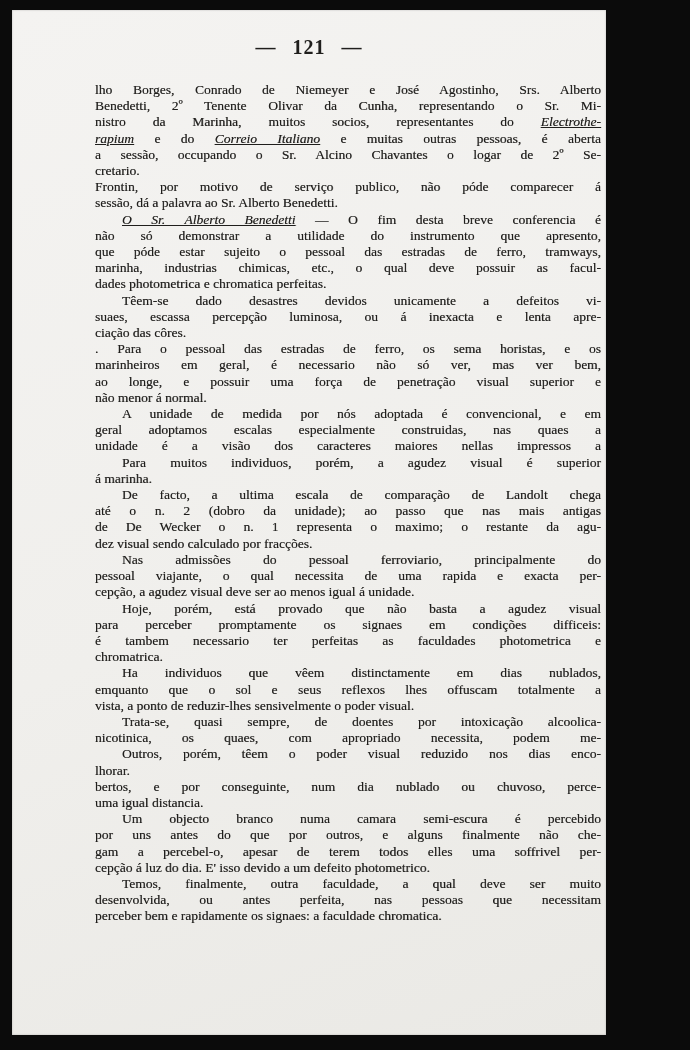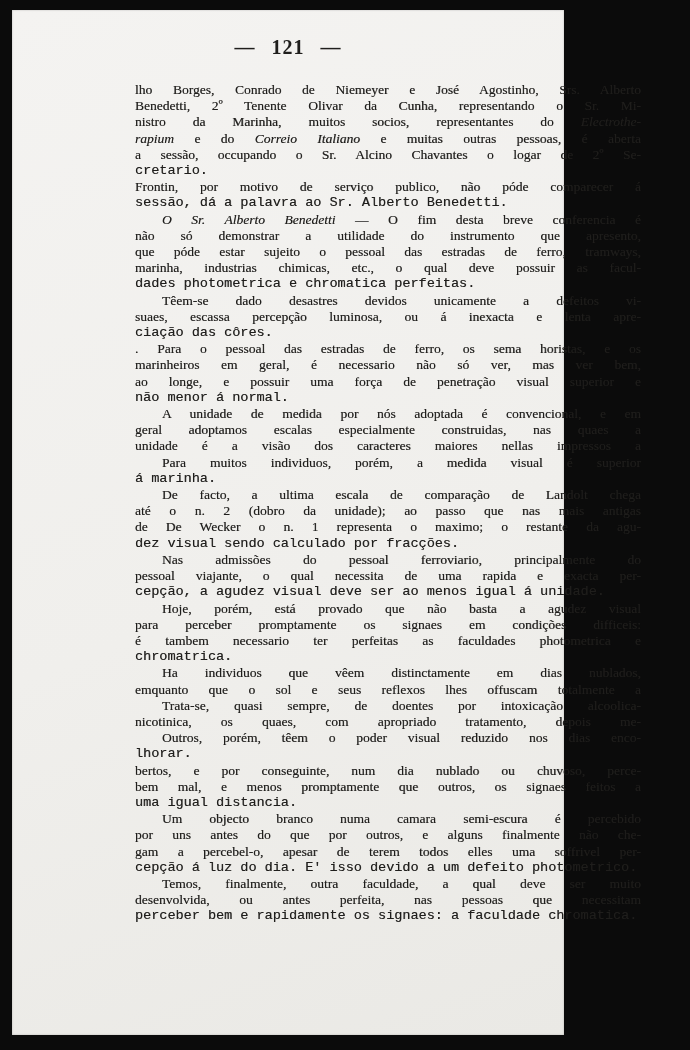--- a/index.html
+++ b/index.html
@@ -11,21 +11,21 @@
   html, body {
     width: 690px; height: 1050px;
     background: var(--background);
     overflow: hidden;
     font-family: "Liberation Serif", "DejaVu Serif", serif;
   }
   .stage { position: relative; width: 690px; height: 1050px; }
   .paper {
     position: absolute;
     left: 12px; top: 10px;
-    width: 552px; height: 1025px;
+    width: 594px; height: 1025px;
     background: linear-gradient(160deg, #f4f3f1 0%, #f0efec 55%, #eae9e5 100%);
     box-shadow: inset 0 0 2px rgba(0,0,0,0.25);
   }
   .page-number {
     position: absolute;
     top: 26px; left: 0;
     width: 100%;
     text-align: center;
     font-size: 20px;
     font-weight: bold;
@@ -34,30 +34,29 @@
     word-spacing: 10px;
   }
   .text-block {
     position: absolute;
     left: 83px; top: 72px;
     width: 506px;
     font-size: 13.5px;
     line-height: 16.2px;
     color: var(--ink);
     text-shadow: 0.3px 0 0 rgba(31,30,28,0.55);
-    margin-left: 40px;
   }
   .line {
     text-align: justify;
     text-align-last: justify;
     white-space: normal;
   }
-  .line.end { text-align-last: left; font-family: Liberation Mono, monospace; }
+  .line.end { text-align-last: left; }
   .line.indent { text-indent: 27px; }
-  .line i { font-style: italic; }
+  .line i { font-style: italic; text-decoration: underline; }
 </style>
 </head>
 <body>
 
 <div class="stage">
   <div class="paper">
     <div class="page-number">— 121 —</div>
     <div class="text-block">
         <div class="line"><span>lho Borges, Conrado de Niemeyer e José Agostinho, Srs. Alberto</span></div>
         <div class="line"><span>Benedetti, 2º Tenente Olivar da Cunha, representando o Sr. Mi-</span></div>
@@ -75,41 +74,41 @@
         <div class="line indent"><span>Têem-se dado desastres devidos unicamente a defeitos vi-</span></div>
         <div class="line"><span>suaes, escassa percepção luminosa, ou á inexacta e lenta apre-</span></div>
         <div class="line end"><span>ciação das côres.</span></div>
         <div class="line"><span>. Para o pessoal das estradas de ferro, os sema horistas, e os</span></div>
         <div class="line"><span>marinheiros em geral, é necessario não só ver, mas ver bem,</span></div>
         <div class="line"><span>ao longe, e possuir uma força de penetração visual superior e</span></div>
         <div class="line end"><span>não menor á normal.</span></div>
         <div class="line indent"><span>A unidade de medida por nós adoptada é convencional, e em</span></div>
         <div class="line"><span>geral adoptamos escalas especialmente construidas, nas quaes a</span></div>
         <div class="line"><span>unidade é a visão dos caracteres maiores nellas impressos a</span></div>
-        <div class="line indent"><span>Para muitos individuos, porém, a medida visual é superior</span></div>
+        <div class="line indent"><span>Para muitos individuos, porém, a agudez visual é superior</span></div>
         <div class="line end"><span>á marinha.</span></div>
         <div class="line indent"><span>De facto, a ultima escala de comparação de Landolt chega</span></div>
         <div class="line"><span>até o n. 2 (dobro da unidade); ao passo que nas mais antigas</span></div>
         <div class="line"><span>de De Wecker o n. 1 representa o maximo; o restante da agu-</span></div>
         <div class="line end"><span>dez visual sendo calculado por fracções.</span></div>
         <div class="line indent"><span>Nas admissões do pessoal ferroviario, principalmente do</span></div>
         <div class="line"><span>pessoal viajante, o qual necessita de uma rapida e exacta per-</span></div>
         <div class="line end"><span>cepção, a agudez visual deve ser ao menos igual á unidade.</span></div>
         <div class="line indent"><span>Hoje, porém, está provado que não basta a agudez visual</span></div>
         <div class="line"><span>para perceber promptamente os signaes em condições difficeis:</span></div>
         <div class="line"><span>é tambem necessario ter perfeitas as faculdades photometrica e</span></div>
         <div class="line end"><span>chromatrica.</span></div>
         <div class="line indent"><span>Ha individuos que vêem distinctamente em dias nublados,</span></div>
         <div class="line"><span>emquanto que o sol e seus reflexos lhes offuscam totalmente a</span></div>
+        <div class="line end"><span>vista, a ponto de reduzir-lhes sensivelmente o poder visual.</span></div>
         <div class="line indent"><span>Trata-se, quasi sempre, de doentes por intoxicação alcoolica-</span></div>
-        <div class="line"><span>nicotinica, os quaes, com apropriado tratamento, depois me-</span></div>
+        <div class="line"><span>nicotinica, os quaes, com apropriado necessita, podem me-</span></div>
         <div class="line indent"><span>Outros, porém, têem o poder visual reduzido nos dias enco-</span></div>
         <div class="line end"><span>lhorar.</span></div>
         <div class="line"><span>bertos, e por conseguinte, num dia nublado ou chuvoso, perce-</span></div>
-        <div class="line"><span>bem mal, e menos promptamente que outros, os signaes feitos a</span></div>
         <div class="line end"><span>uma igual distancia.</span></div>
         <div class="line indent"><span>Um objecto branco numa camara semi-escura é percebido</span></div>
         <div class="line"><span>por uns antes do que por outros, e alguns finalmente não che-</span></div>
         <div class="line"><span>gam a percebel-o, apesar de terem todos elles uma soffrivel per-</span></div>
         <div class="line end"><span>cepção á luz do dia. E' isso devido a um defeito photometrico.</span></div>
         <div class="line indent"><span>Temos, finalmente, outra faculdade, a qual deve ser muito</span></div>
         <div class="line"><span>desenvolvida, ou antes perfeita, nas pessoas que necessitam</span></div>
         <div class="line end"><span>perceber bem e rapidamente os signaes: a faculdade chromatica.</span></div>
       </div>
   </div>

